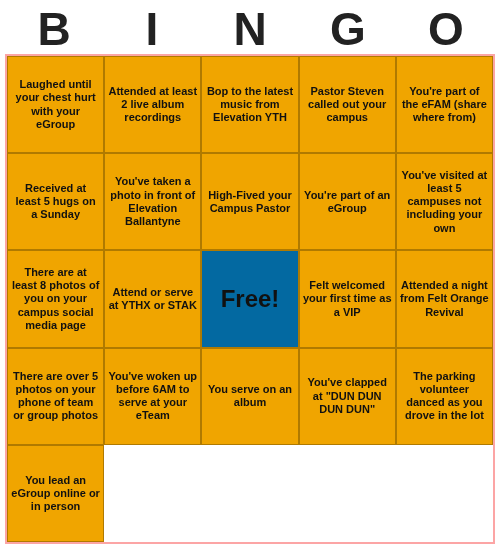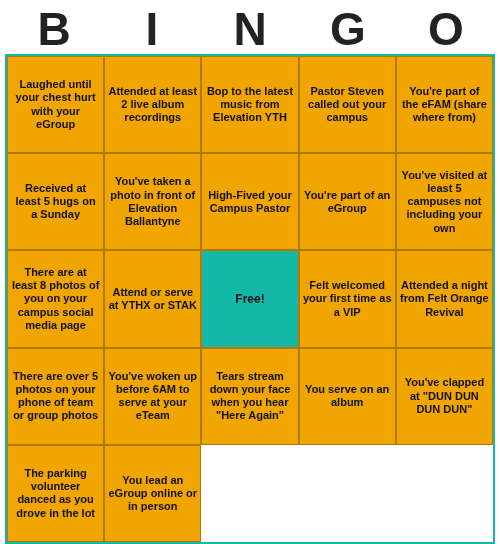--- a/index.html
+++ b/index.html
@@ -26,39 +26,39 @@
       width: 90px;
       text-align: center;
       line-height: 1;
     }
     #bingo-grid {
       display: grid;
       grid-template-columns: repeat(5, 1fr);
       grid-template-rows: repeat(5, 1fr);
       width: 490px;
       height: 490px;
-      border: 2px solid #14b8a6;
+      border: 2px solid #fca5a5;
       gap: 0;
     }
     .bingo-cell {
       background: #f0a500;
       border: 1.5px solid #b07a00;
       display: flex;
       align-items: center;
       justify-content: center;
       text-align: center;
       padding: 3px;
       font-size: 11px;
       font-weight: bold;
       color: #111;
       line-height: 1.2;
     }
     .bingo-cell.free {
-      background: #14b8a6;
-      font-size: 12px;
+      background: #0369a1;
+      font-size: 24px;
       font-weight: bold;
       color: #111;
     }
     .bingo-cell span {
       display: block;
     }
   </style>
 </head>
 <body>
 
@@ -116,23 +116,20 @@
     <div class="bingo-cell">
       <span>Attended a night from Felt Orange Revival</span>
     </div>
     <div class="bingo-cell">
       <span>There are over 5 photos on your phone of team or group photos</span>
     </div>
     <div class="bingo-cell">
       <span>You've woken up before 6AM to serve at your eTeam</span>
     </div>
     <div class="bingo-cell">
-      <span>Tears stream down your face when you hear "Here Again"</span>
-    </div>
-    <div class="bingo-cell">
       <span>You serve on an album</span>
     </div>
     <div class="bingo-cell">
       <span>You've clapped at "DUN DUN DUN DUN"</span>
     </div>
     <div class="bingo-cell">
       <span>The parking volunteer danced as you drove in the lot</span>
     </div>
     <div class="bingo-cell">
       <span>You lead an eGroup online or in person</span>

